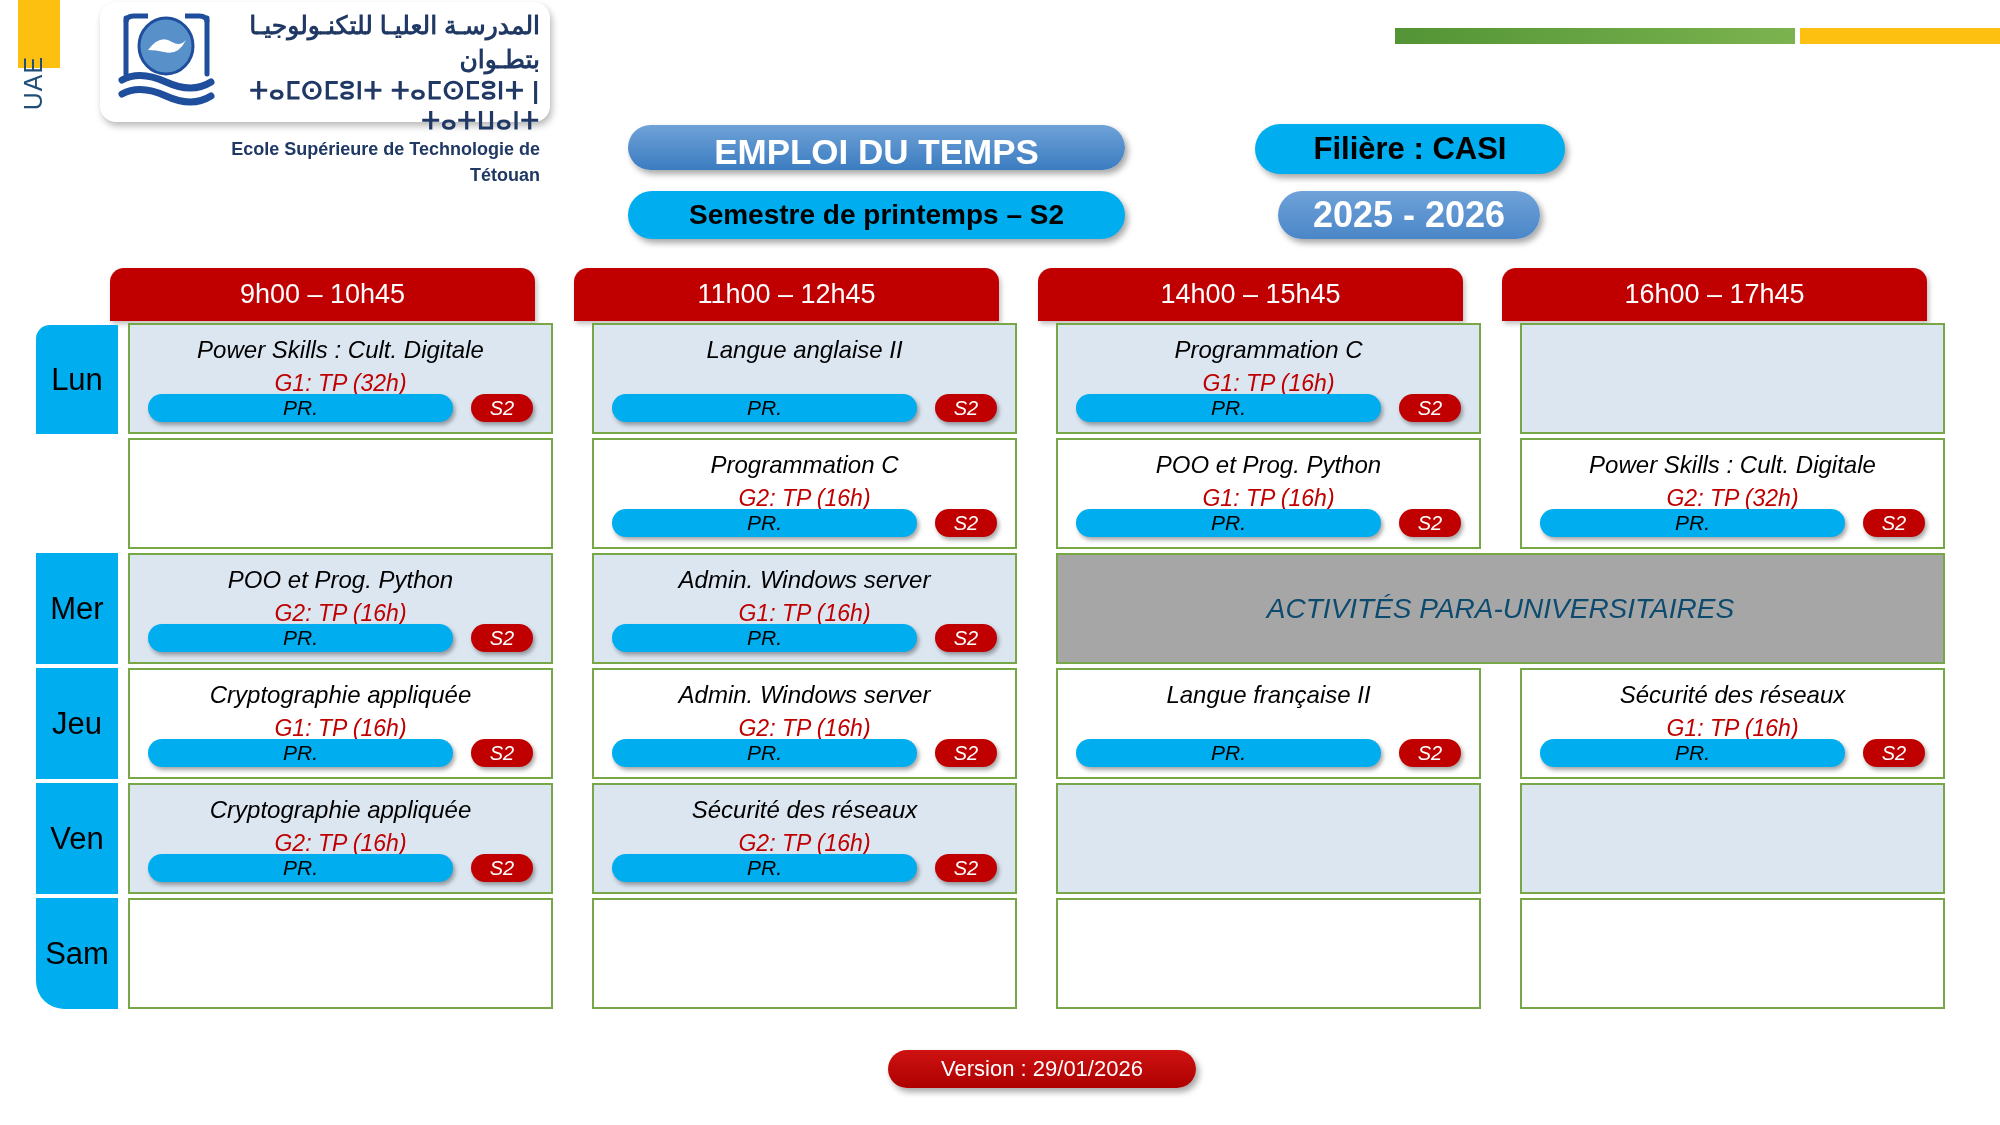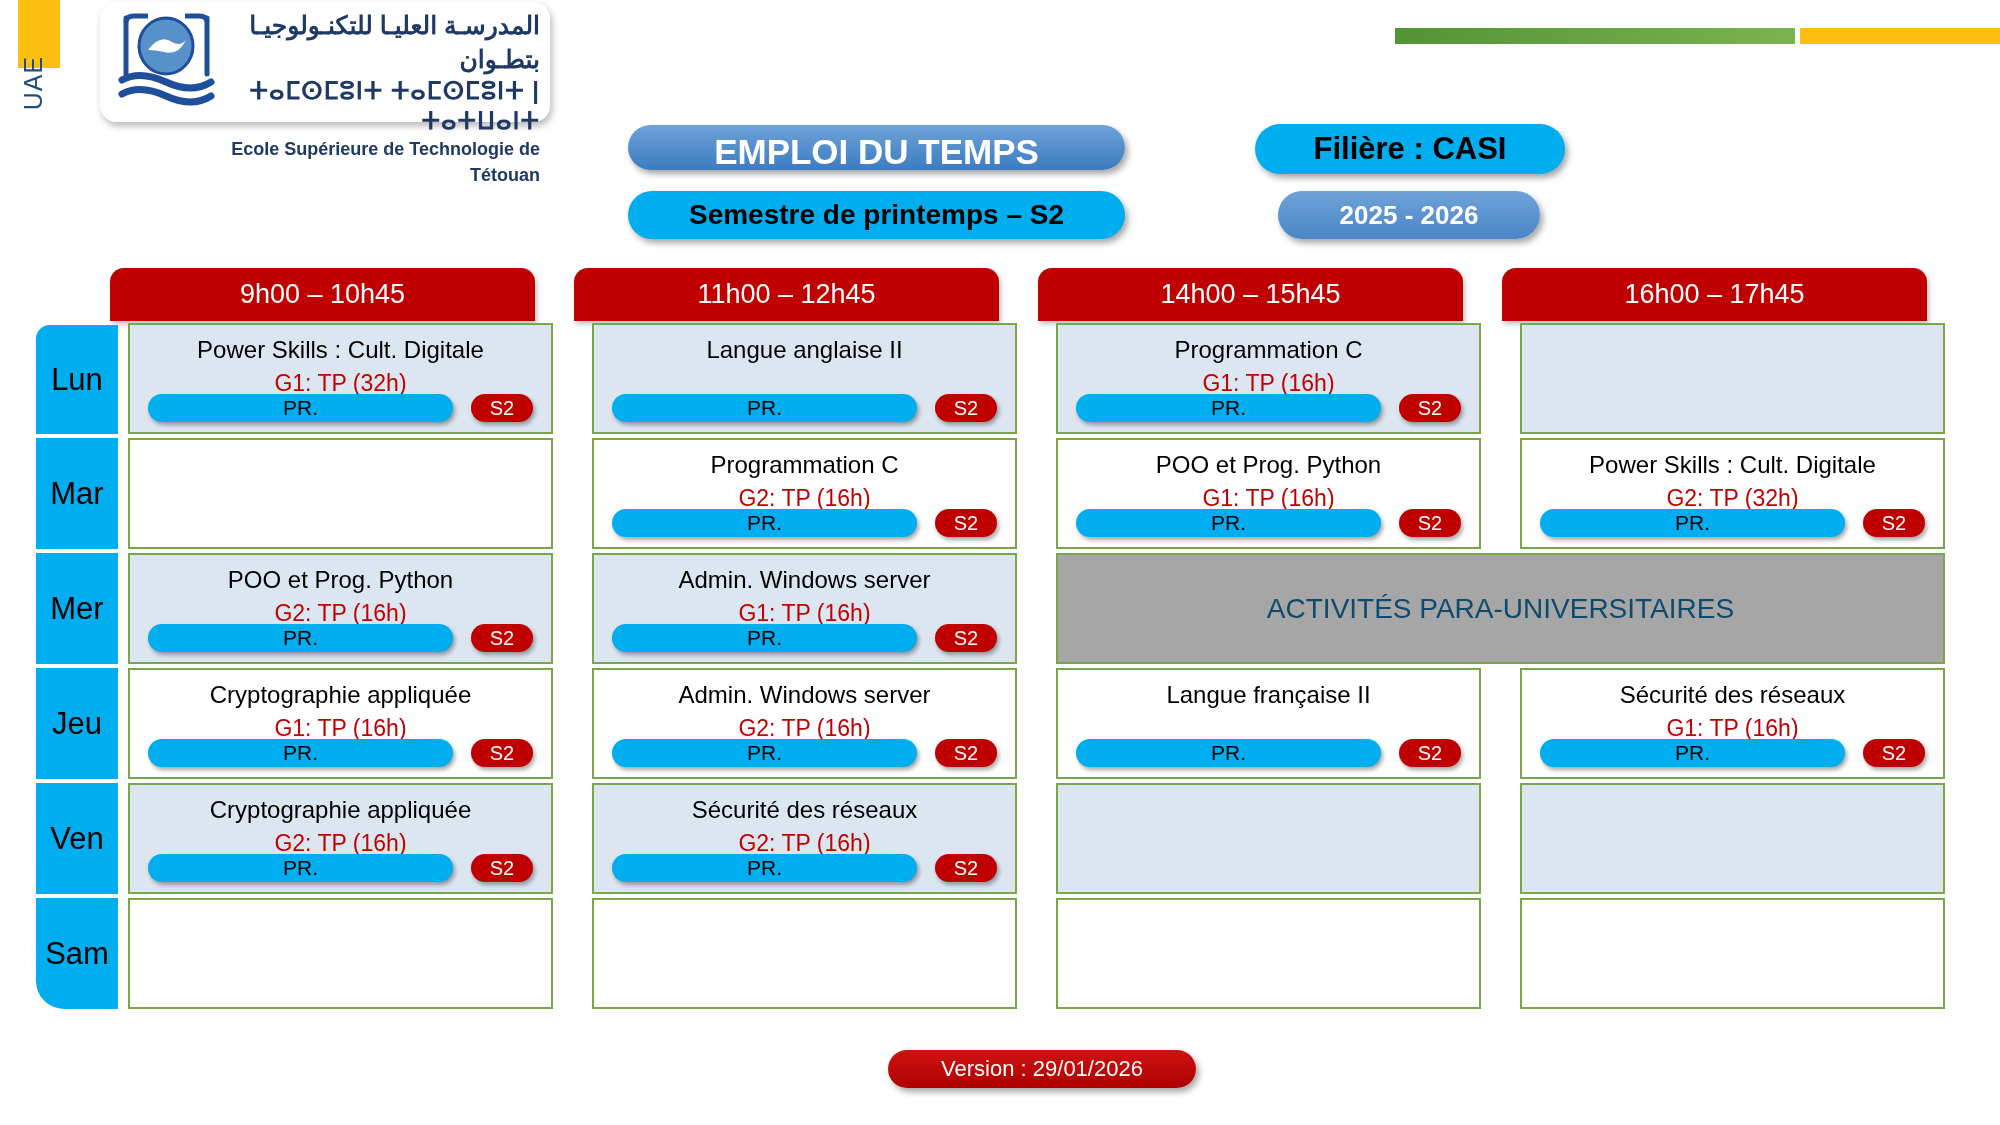--- a/index.html
+++ b/index.html
@@ -57,21 +57,21 @@
     box-shadow: 3px 4px 6px rgba(0,0,0,0.35);
   }
   .pill-fil {
     left: 1255px; top: 124px; width: 310px; height: 50px; line-height: 50px;
     background: #00adef; color: #000000; font-size: 31px; font-weight: bold;
     box-shadow: 3px 4px 6px rgba(0,0,0,0.35);
   }
   .pill-year {
     left: 1278px; top: 191px; width: 262px; height: 48px; line-height: 48px;
     background: linear-gradient(180deg, #6fa2d8 0%, #4a86c8 100%);
-    color: #ffffff; font-size: 26px; font-weight: bold;
+    color: #ffffff; font-size: 36px; font-weight: bold;
     box-shadow: 3px 4px 6px rgba(0,0,0,0.35);
   }
 
   
   #grid { position: absolute; left: 18px; top: 268px; width: 1965px; }
   .hdr-row { position: relative; height: 53px; }
   .hdr-spacer { position: absolute; left: 0; top: 0; width: 92px; height: 53px; }
   .hdr-slot {
     position: absolute; top: 0; height: 53px; line-height: 53px;
     background: #c00000; color: #ffffff; font-size: 27px; text-align: center;
@@ -87,21 +87,21 @@
   .day-label {
     position: absolute; left: 18px; top: 2px; width: 82px; height: 111px;
     background: #00adef; color: #000000; font-size: 31px;
     display: flex; align-items: center; justify-content: center;
   }
   .day-row.first .day-label { border-radius: 14px 0 0 0; top: 4px; height: 109px; }
   .day-row.last  .day-label { border-radius: 0 0 0 28px; }
 
   .cell {
     position: absolute; top: 2px; height: 111px;
-    border: 2px solid #77a746; background: #ffffff;
+    border: 2px solid #77a746; background: #ffffff; font-style: italic;
   }
   .day-row.shaded .cell { background: #dce6f1; }
   .cell.c0 { left: 110px;  width: 425px; }
   .cell.c1 { left: 574px;  width: 425px; }
   .cell.c2 { left: 1038px; width: 425px; }
   .cell.c3 { left: 1502px; width: 425px; }
   .cell.span2 { left: 1038px; width: 889px; background: #a6a6a6 !important; }
 
   .cell-title {
     position: absolute; left: 0; right: 0; top: 11px;
@@ -198,21 +198,20 @@
           </div>
           <div class="cell c2">
             <div class="cell-title">Programmation C</div>
             <div class="cell-group">G1: TP (16h)</div>
             <div class="prof-pill">PR.</div>
             <div class="sem-badge">S2</div>
           </div>
           <div class="cell c3"></div>
         </div>
         <div class="day-row">
-          <div class="day-label">Mar</div>
           <div class="cell c0"></div>
           <div class="cell c1">
             <div class="cell-title">Programmation C</div>
             <div class="cell-group">G2: TP (16h)</div>
             <div class="prof-pill">PR.</div>
             <div class="sem-badge">S2</div>
           </div>
           <div class="cell c2">
             <div class="cell-title">POO et Prog. Python</div>
             <div class="cell-group">G1: TP (16h)</div>

